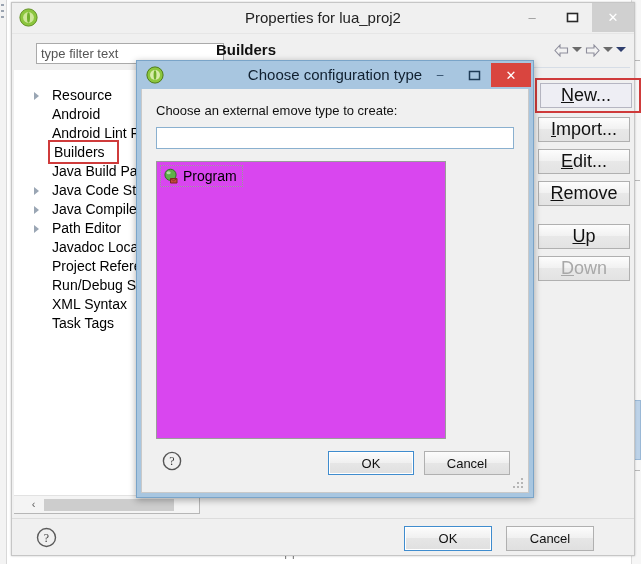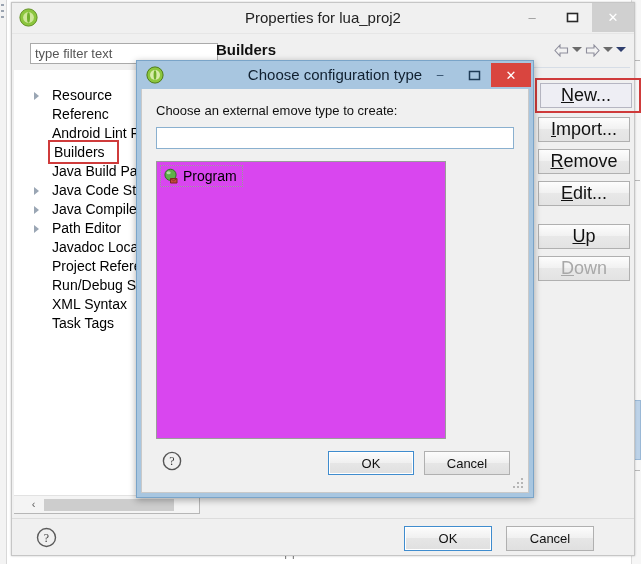--- a/index.html
+++ b/index.html
@@ -58,21 +58,21 @@
   }
   #props-min{right:82px;}
   #props-max{right:42px;}
   #props-close{right:0;width:42px;background:#d0d0d0;color:#ffffff;}
 
   
   #props-body{position:absolute;left:0;top:31px;width:622px;height:484px;background:#f0f0f0;}
 
   
   #filter-input{
-    position:absolute;left:18px;top:9px;width:188px;height:21px;
+    position:absolute;left:24px;top:9px;width:188px;height:21px;
     background:#fff;border:1px solid #aaa;
     font-family:"Liberation Sans",sans-serif;font-size:13px;color:#555;
     padding:0 4px;box-sizing:border-box;
   }
   #filter-input::placeholder{color:#555;opacity:1;}
 
   
   #tree-panel{
     position:absolute;left:2px;top:36px;width:185px;height:443px;
     background:#ffffff;border:1px solid #b6b6b6;border-top:none;border-left:none;
@@ -245,21 +245,21 @@
     <div class="wbtn" id="props-close">✕</div>
   </div>
 
   <div id="props-body">
 
     <input id="filter-input" type="text" placeholder="type filter text" style="">
 
     <div id="tree-panel">
       <div id="tree-list">
           <div class="tnode"><span class="arrow"></span><span>Resource</span></div>
-          <div class="tnode"><span>Referenc</span></div>
+          <div class="tnode"><span>Android</span></div>
           <div class="tnode"><span>Android Lint Pre</span></div>
           <div class="tnode"><span style="outline: rgb(207, 59, 59) solid 2px; outline-offset: 2px; padding: 0px 10px 0px 2px;">Builders</span></div>
           <div class="tnode"><span>Java Build Path</span></div>
           <div class="tnode"><span class="arrow"></span><span>Java Code Style</span></div>
           <div class="tnode"><span class="arrow"></span><span>Java Compiler</span></div>
           <div class="tnode"><span class="arrow"></span><span>Path Editor</span></div>
           <div class="tnode"><span>Javadoc Locatio</span></div>
           <div class="tnode"><span>Project Referenc</span></div>
           <div class="tnode"><span>Run/Debug Sett</span></div>
           <div class="tnode"><span>XML Syntax</span></div>
@@ -294,24 +294,24 @@
       <div id="btncol">
           <div id="btn-new-wrap" style="border-color: rgb(207, 59, 59);">
             <div class="ebtn">
               <span><u>N</u>ew...</span>
             </div>
           </div>
           <div class="ebtn">
             <span><u>I</u>mport...</span>
           </div>
           <div class="ebtn">
+            <span><u>E</u>dit...</span>
+          </div>
+          <div class="ebtn">
             <span><u>R</u>emove</span>
-          </div>
-          <div class="ebtn">
-            <span><u>E</u>dit...</span>
           </div>
           <div class="gap"></div>
           <div class="ebtn">
             <span><u>U</u>p</span>
           </div>
           <div class="ebtn disabled">
             <span><u>D</u>own</span>
           </div>
         </div>
     </div>

